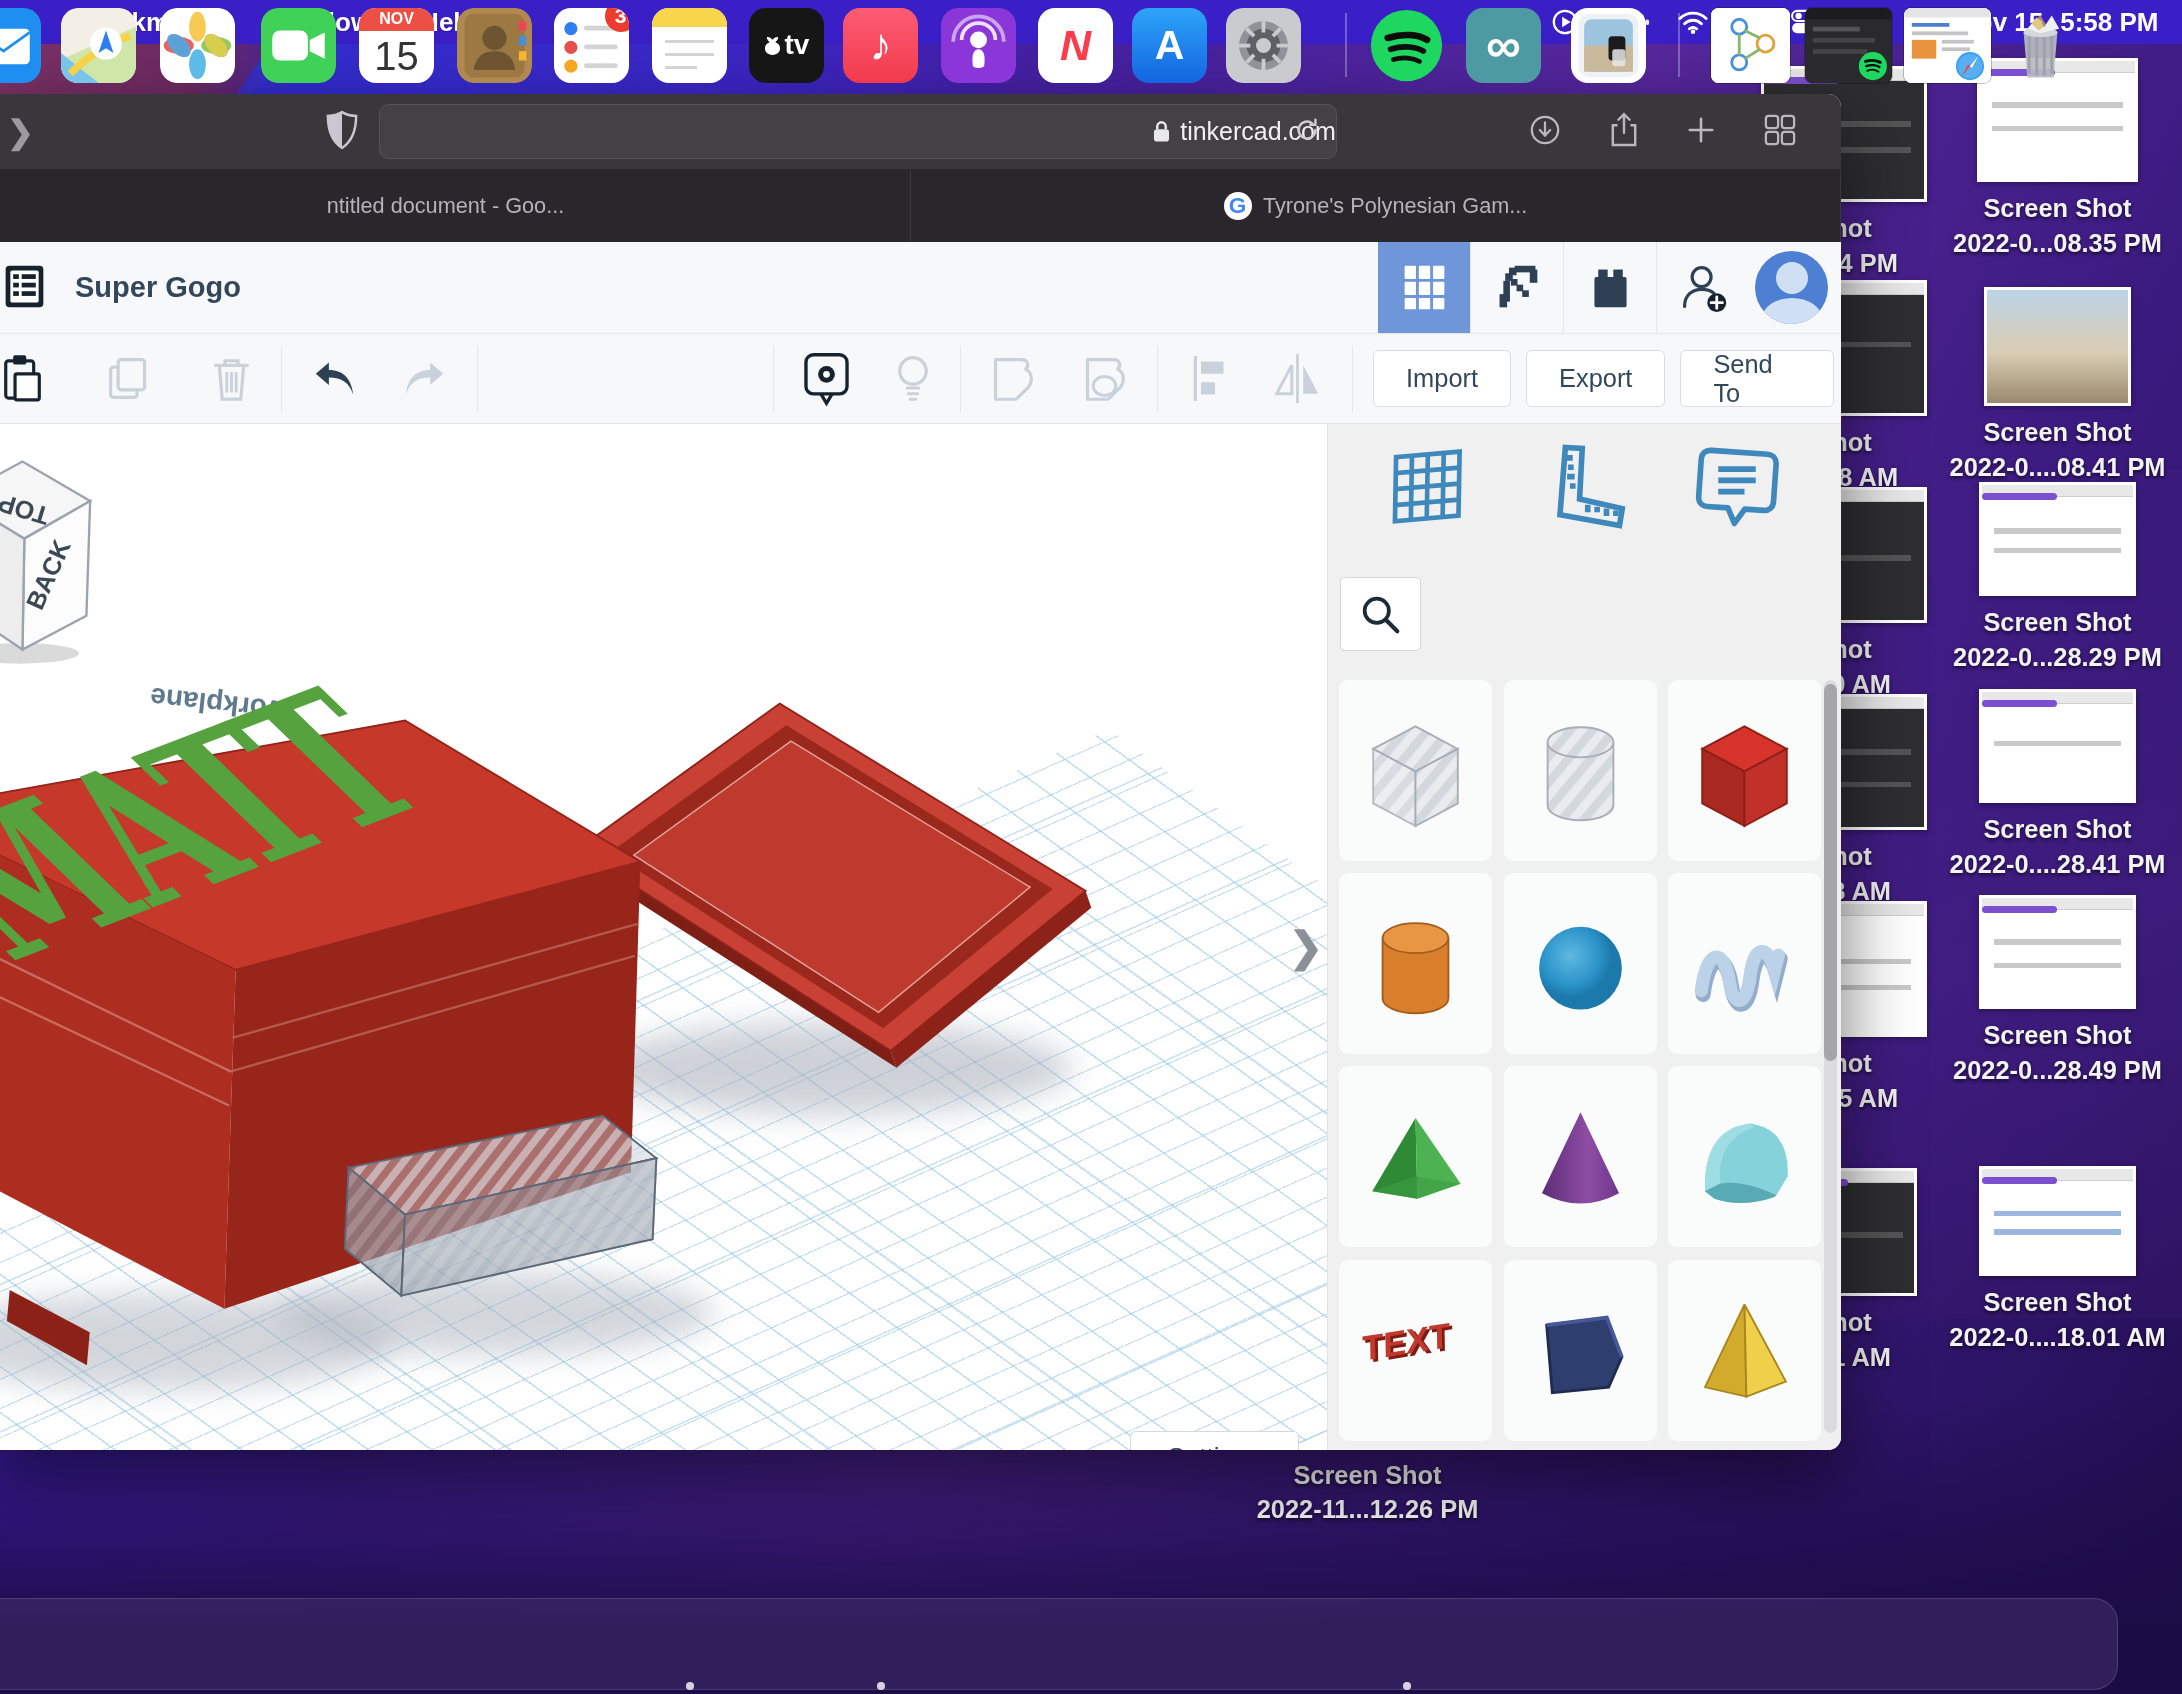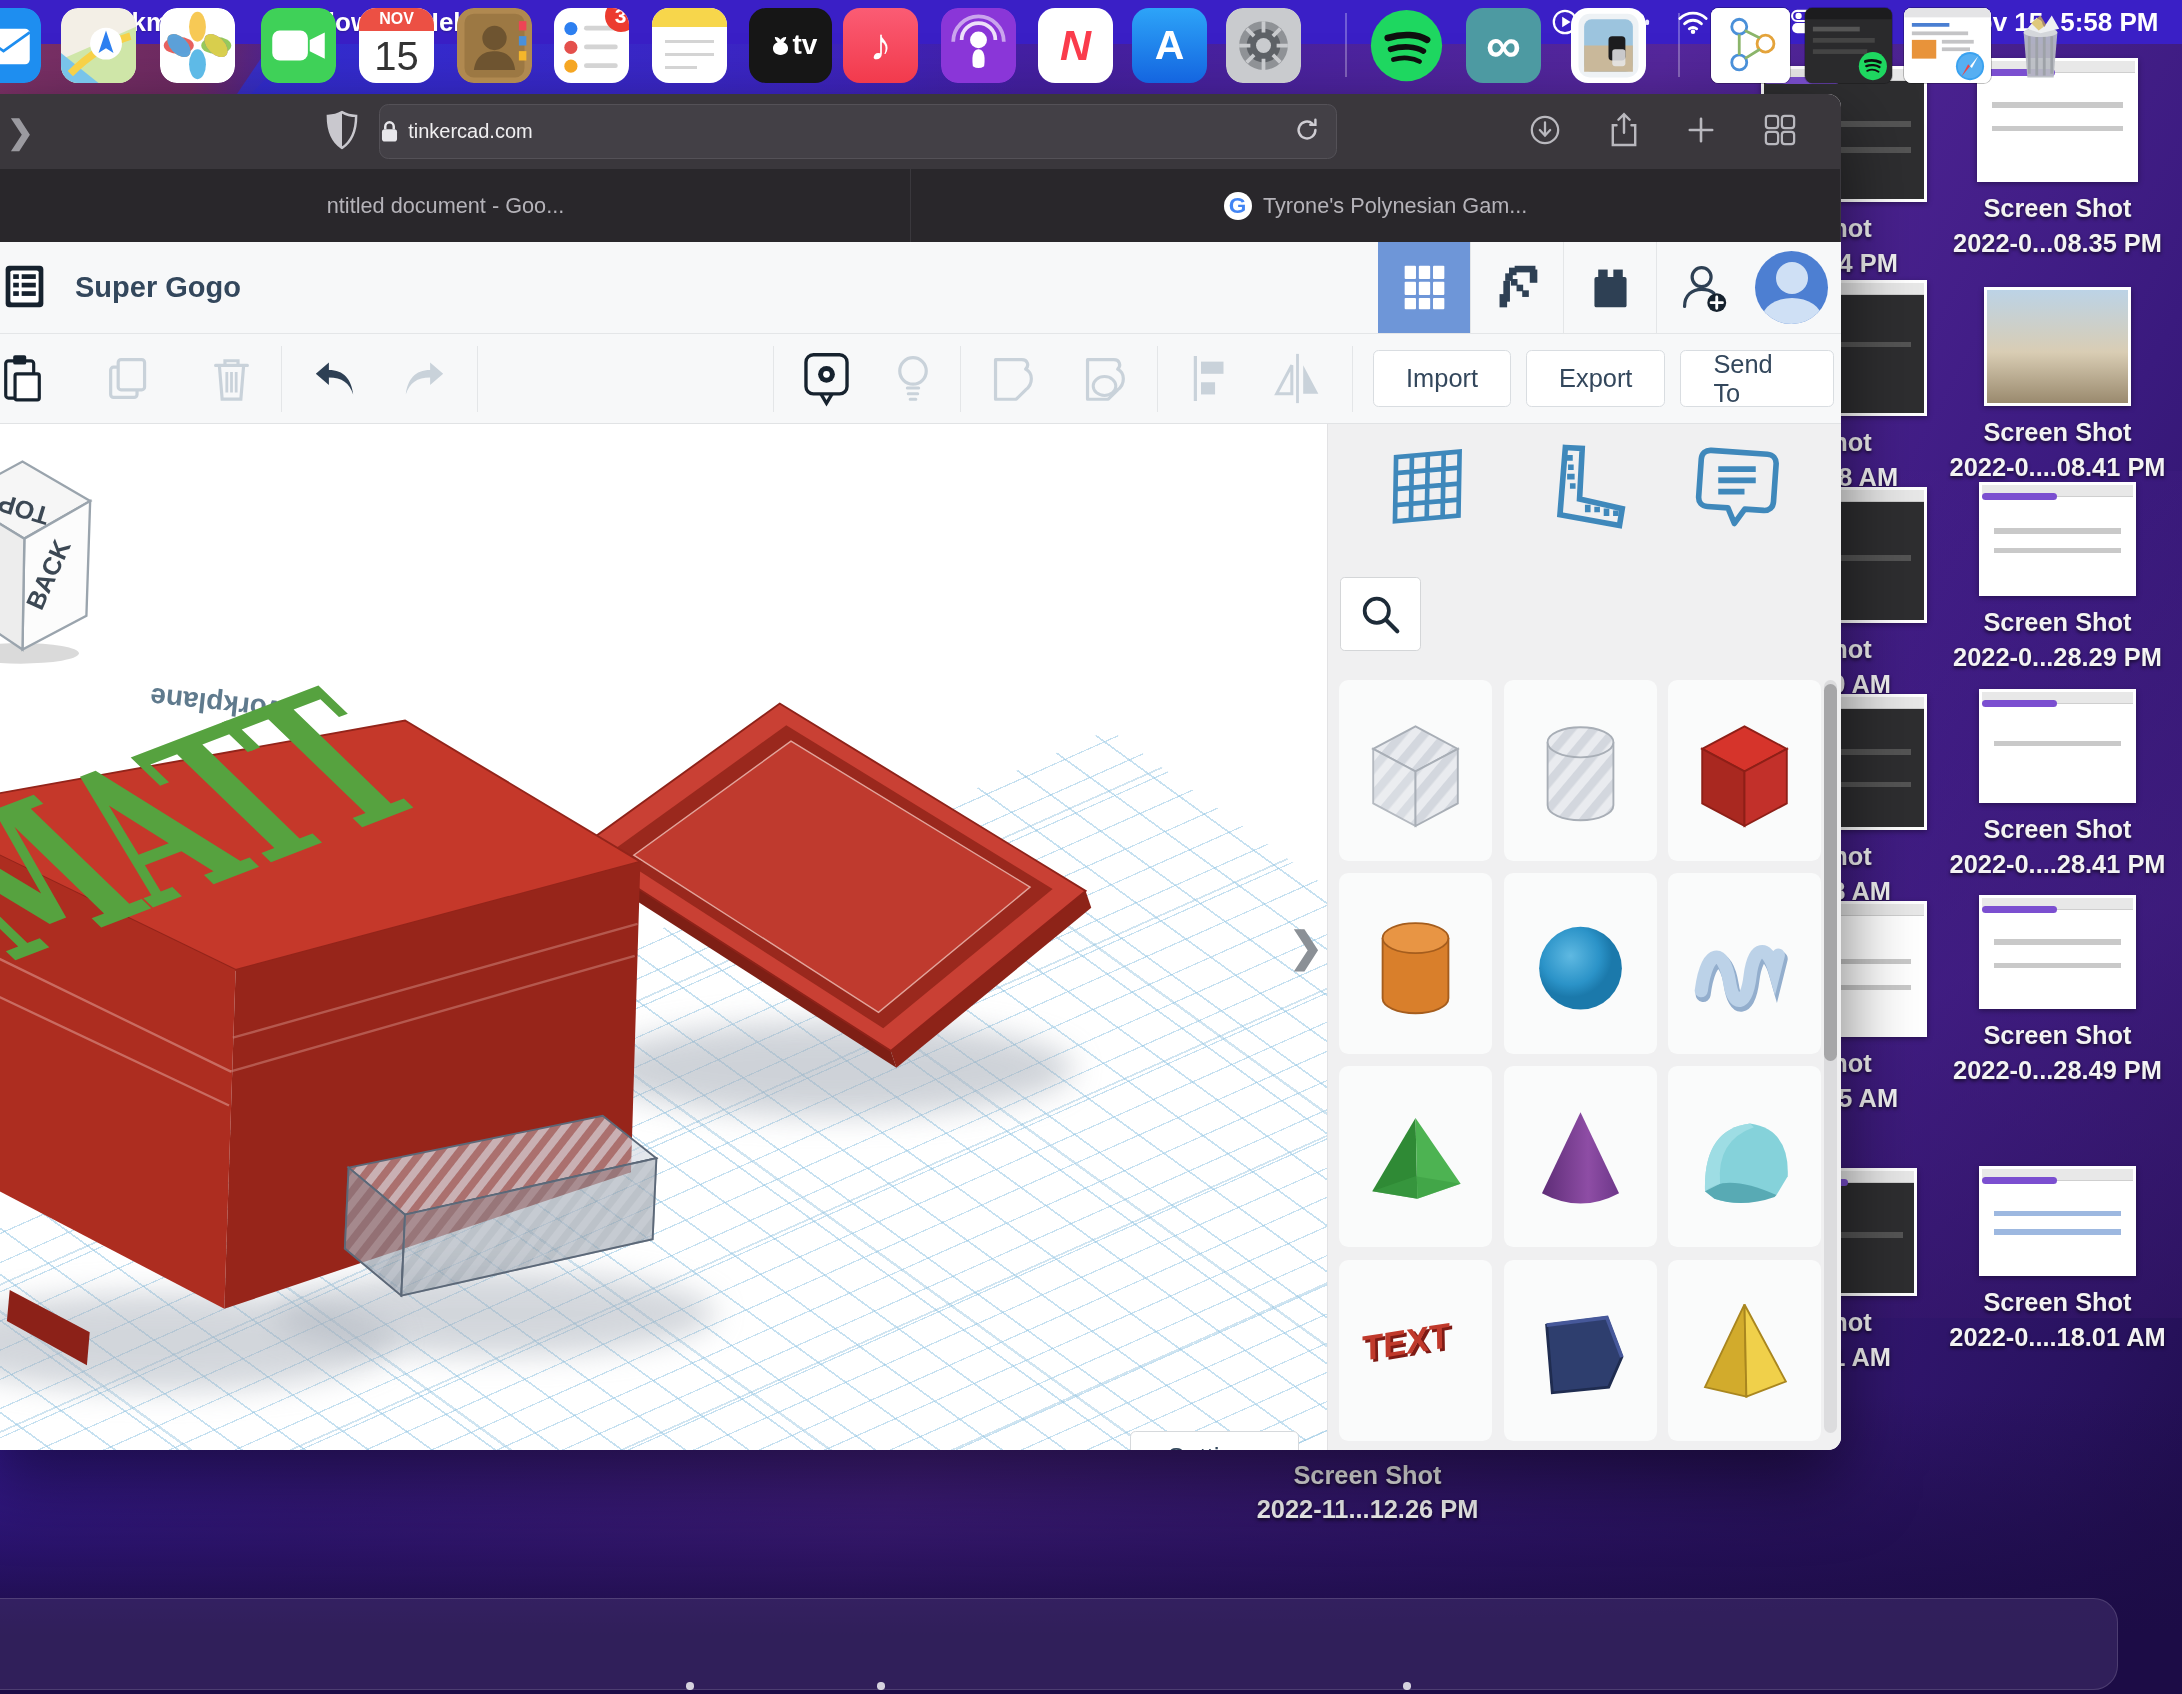--- a/index.html
+++ b/index.html
@@ -32,21 +32,21 @@
   .dthumb.dark .tl{background:#555;}
   .photoish{background:linear-gradient(180deg,#bcd3e6 0%,#d9cdb4 55%,#9a8a6e 100%) !important;}
 
   
   .window{position:absolute;left:-19px;top:94px;width:1860px;height:1356px;border-radius:0 13px 13px 13px;
           box-shadow:0 28px 75px rgba(0,0,0,.55);overflow:hidden;background:#fff;}
   .sftoolbar{position:relative;height:75px;background:#3a373c;display:flex;align-items:center;}
   .navchev{color:#9b9aa0;font-size:32px;font-weight:700;margin-left:26px;}
   .shield{margin-left:292px;}
   .urlfield{position:relative;margin-left:21px;width:956px;height:53px;background:#434046;border:0.9px solid #545157;border-radius:9.4px;
-            display:flex;align-items:center;justify-content:flex-start;color:#f0eff1;font-size:20px;gap:9.4px;}
+            display:flex;align-items:center;justify-content:flex-end;color:#f0eff1;font-size:25px;gap:9.4px;}
   .urlreload{position:absolute;right:15px;top:11.3px;}
   .sfright{margin-left:auto;display:flex;align-items:center;gap:49px;padding-right:45px;color:#b9b8be;}
   .tabbar{height:73px;background:#29272b;display:flex;}
   .tab{flex:1;display:flex;align-items:center;justify-content:center;gap:11.3px;border-right:0.9px solid #3a383d;
        color:#b5b3b9;font-size:21.7px;overflow:hidden;white-space:nowrap;}
   .tab.active{background:#413e44;color:#eceaee;}
   .fav{width:28px;height:28px;border-radius:5.6px;flex:0 0 auto;display:flex;align-items:center;justify-content:center;}
   .fav.docs{background:#3086f6;}
   .fav.docs i{display:block;width:13px;height:15px;border-top:2.8px solid #fff;border-bottom:2.8px solid #fff;box-shadow:0 0 0 0;position:relative;}
   .fav.docs i:after{content:"";position:absolute;left:0;top:3.8px;width:13px;height:2.8px;background:#fff;}
@@ -112,21 +112,21 @@
   .dk svg{display:block;}
   .ddiv{position:absolute;top:13px;width:1.9px;height:64px;background:rgba(255,255,255,.28);}
   .ddot{position:absolute;top:1682px;width:7.5px;height:7.5px;border-radius:50%;background:rgba(255,255,255,.8);}
   .badge{position:absolute;right:-7.5px;top:-7.5px;width:32px;height:32px;border-radius:50%;background:#ec3b2f;color:#fff;font-size:21px;display:flex;align-items:center;justify-content:center;font-weight:700;}
   .cal{background:#fff;display:flex;flex-direction:column;align-items:center;}
   .cal .mo{width:100%;text-align:center;background:#ec5044;color:#fff;font-size:16px;font-weight:700;padding:2.8px 0;}
   .cal .dy{flex:1;display:flex;align-items:center;color:#333;font-size:40px;font-weight:400;}
   .notes{background:#fff;position:relative;}
   .notes:before{content:"";position:absolute;left:0;top:0;right:0;height:19px;background:#f7d64b;}
   .notes i,.rem i{position:absolute;left:13px;height:3.8px;background:#d4d4d4;width:49px;}
-  .tvic{background:#161616;color:#fff;display:flex;align-items:center;justify-content:center;font-size:28px;font-weight:700;padding-left:8px;}
+  .tvic{background:#161616;color:#fff;display:flex;align-items:center;justify-content:center;font-size:28px;font-weight:700;}
   .newsic{background:#fff;color:#fa3c4c;display:flex;align-items:center;justify-content:center;font-size:43px;font-weight:800;font-style:italic;}
   .asic{background:linear-gradient(180deg,#2da4f8,#1465e0);color:#fff;display:flex;align-items:center;justify-content:center;font-size:41px;font-weight:700;}
   .musc{background:linear-gradient(180deg,#fb5c74,#f23a4c);color:#fff;display:flex;align-items:center;justify-content:center;font-size:45px;}
   .ardu{background:#4d9aa2;color:#fff;display:flex;align-items:center;justify-content:center;font-size:49px;font-weight:700;}
   .minw{background:#fff;border-radius:7.5px;box-shadow:0 0 0 0.9px rgba(0,0,0,.25);}
 </style>
 </head>
 <body>
 
 <div id="root">

